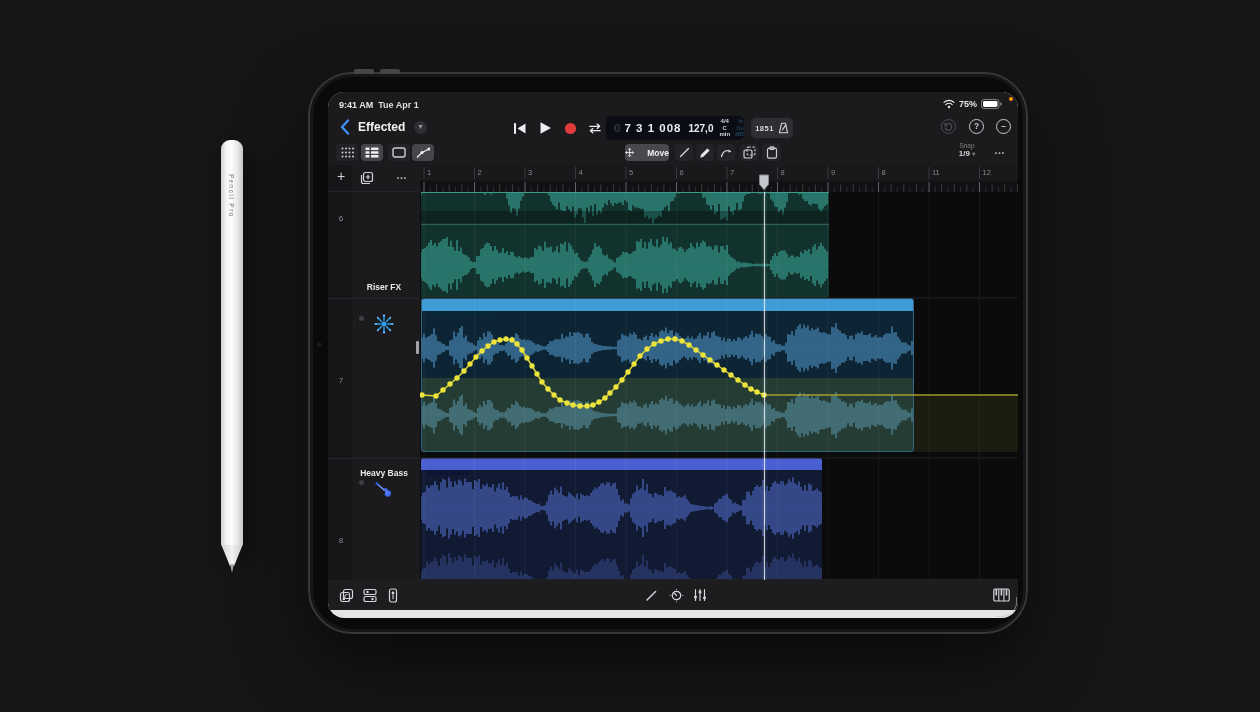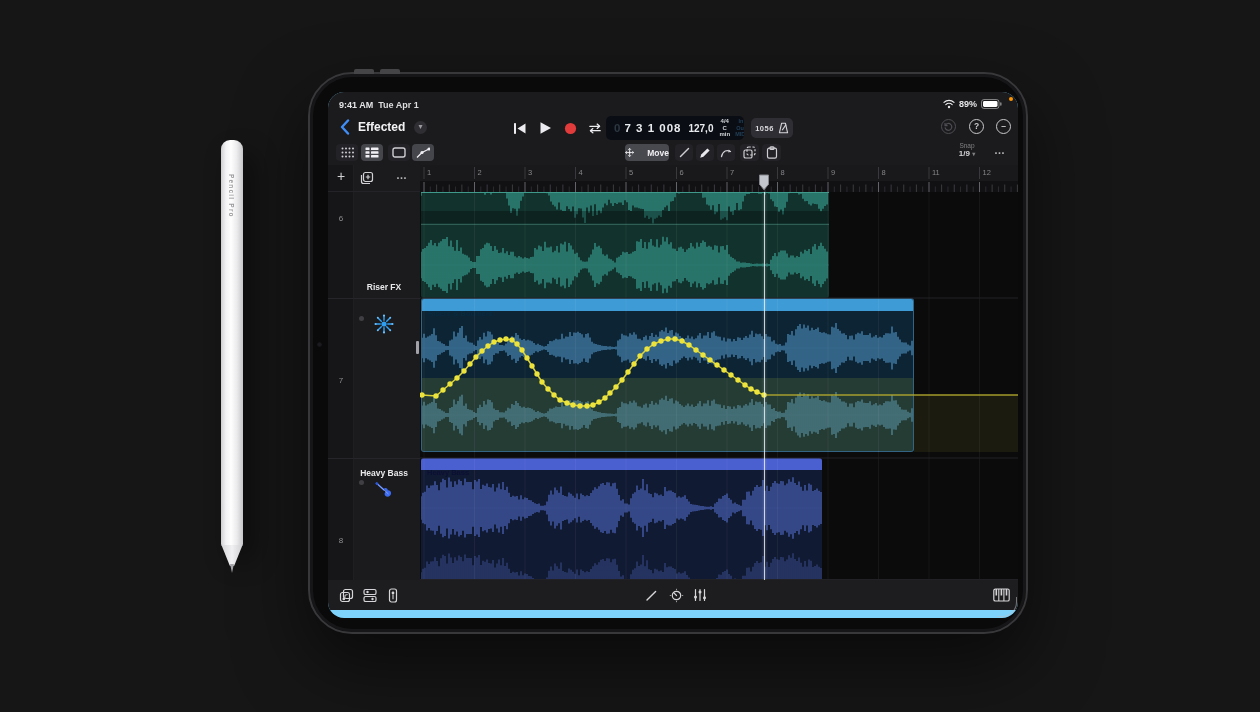--- a/index.html
+++ b/index.html
@@ -17,21 +17,21 @@
     clip-path:polygon(18% 0,82% 0,50% 100%);}
   .pencil-label{position:absolute;left:7px;top:34px;writing-mode:vertical-rl;font-size:6.5px;letter-spacing:1.2px;
     color:#9b9b9f;font-weight:600;}
 
   
   .ipad{position:absolute;left:308px;top:72px;width:720px;height:562px;border-radius:44px;
     background:#0a0a0b;border:2px solid #38383b;
     box-shadow:inset 0 0 0 3px #161618, 0 30px 70px rgba(0,0,0,.55);}
   .vol-btn{position:absolute;top:-5px;height:5px;width:20px;background:#454548;border-radius:2px 2px 0 0;}
   .cam-dot{position:absolute;left:7px;top:268px;width:5px;height:5px;border-radius:50%;background:#1c1c20;box-shadow:inset 0 0 1px #000;}
-  .screen{position:absolute;left:18px;top:18px;width:690px;height:526px;border-radius:16px;background:#7dd3fc;overflow:hidden;}
+  .screen{position:absolute;left:18px;top:18px;width:690px;height:526px;border-radius:16px;background:#e5e5e5;overflow:hidden;}
 
   
   .chrome{position:absolute;left:0;top:0;width:690px;height:73px;background:#1b1b1d;}
   .statusbar{position:absolute;left:0;top:0;width:100%;height:21px;}
   .st-left{position:absolute;left:11px;top:8px;font-size:9px;font-weight:700;color:#e6e6e8;}
   .st-left .date{font-weight:600;color:#dcdcde;margin-left:5px;}
   .st-right{position:absolute;right:16px;top:7px;display:flex;align-items:center;gap:4px;}
   .st-batt-pct{font-size:9px;font-weight:700;color:#e6e6e8;}
   .cam-ind{position:absolute;right:5px;top:5px;width:4px;height:4px;border-radius:50%;background:#ff9500;}
 
@@ -137,21 +137,21 @@
           <div class="st-right">
             <span>
               <svg width="12" height="10" viewBox="0 0 12 10">
                   <g stroke="#e8e8ea" stroke-width="1.2" fill="none" stroke-linecap="round">
                     <path d="M1 3.4a7.2 7.2 0 0 1 10 0"></path>
                     <path d="M2.8 5.6a4.6 4.6 0 0 1 6.4 0"></path>
                   </g>
                   <circle cx="6" cy="8" r="1.2" fill="#e8e8ea"></circle>
                 </svg>
             </span>
-            <span class="st-batt-pct">89%</span>
+            <span class="st-batt-pct">75%</span>
             <span>
               <svg width="21" height="10" viewBox="0 0 21 10">
                   <rect x="0.5" y="0.5" width="17.5" height="9" rx="2.5" fill="none" stroke="rgba(255,255,255,.45)"></rect>
                   <rect x="2" y="2" width="14.5" height="6" rx="1.4" fill="#fff"></rect>
                   <rect x="19" y="3.2" width="1.6" height="3.6" rx="0.8" fill="rgba(255,255,255,.45)"></rect>
                 </svg>
             </span>
           </div>
           <div class="cam-ind"></div>
         </div>
@@ -196,21 +196,21 @@
 
           <div class="lcd">
             <span class="lcd-ghost">0</span>
             <span class="lcd-pos"><span>7</span> <span>3</span> <span>1</span> <span>008</span></span>
             <span class="lcd-tempo">127,0</span>
             <span class="lcd-sig"><span>4/4</span><br><span>C min</span></span>
             <span class="lcd-midi"><span>In Out</span><br><span>MIDI</span></span>
           </div>
 
           <div class="countin-pill">
-            <span class="countin-num">1056</span>
+            <span class="countin-num">1851</span>
             <span>
               <svg width="11" height="12" viewBox="0 0 11 12">
                   <g stroke="#d8d8dc" stroke-width="1.1" fill="none" stroke-linejoin="round">
                     <path d="M3.6 1.2h3.8L9.6 10.8H1.4z"></path>
                     <path d="M4.2 8.2 8 2.6"></path>
                   </g>
                 </svg>
             </span>
           </div>
 

